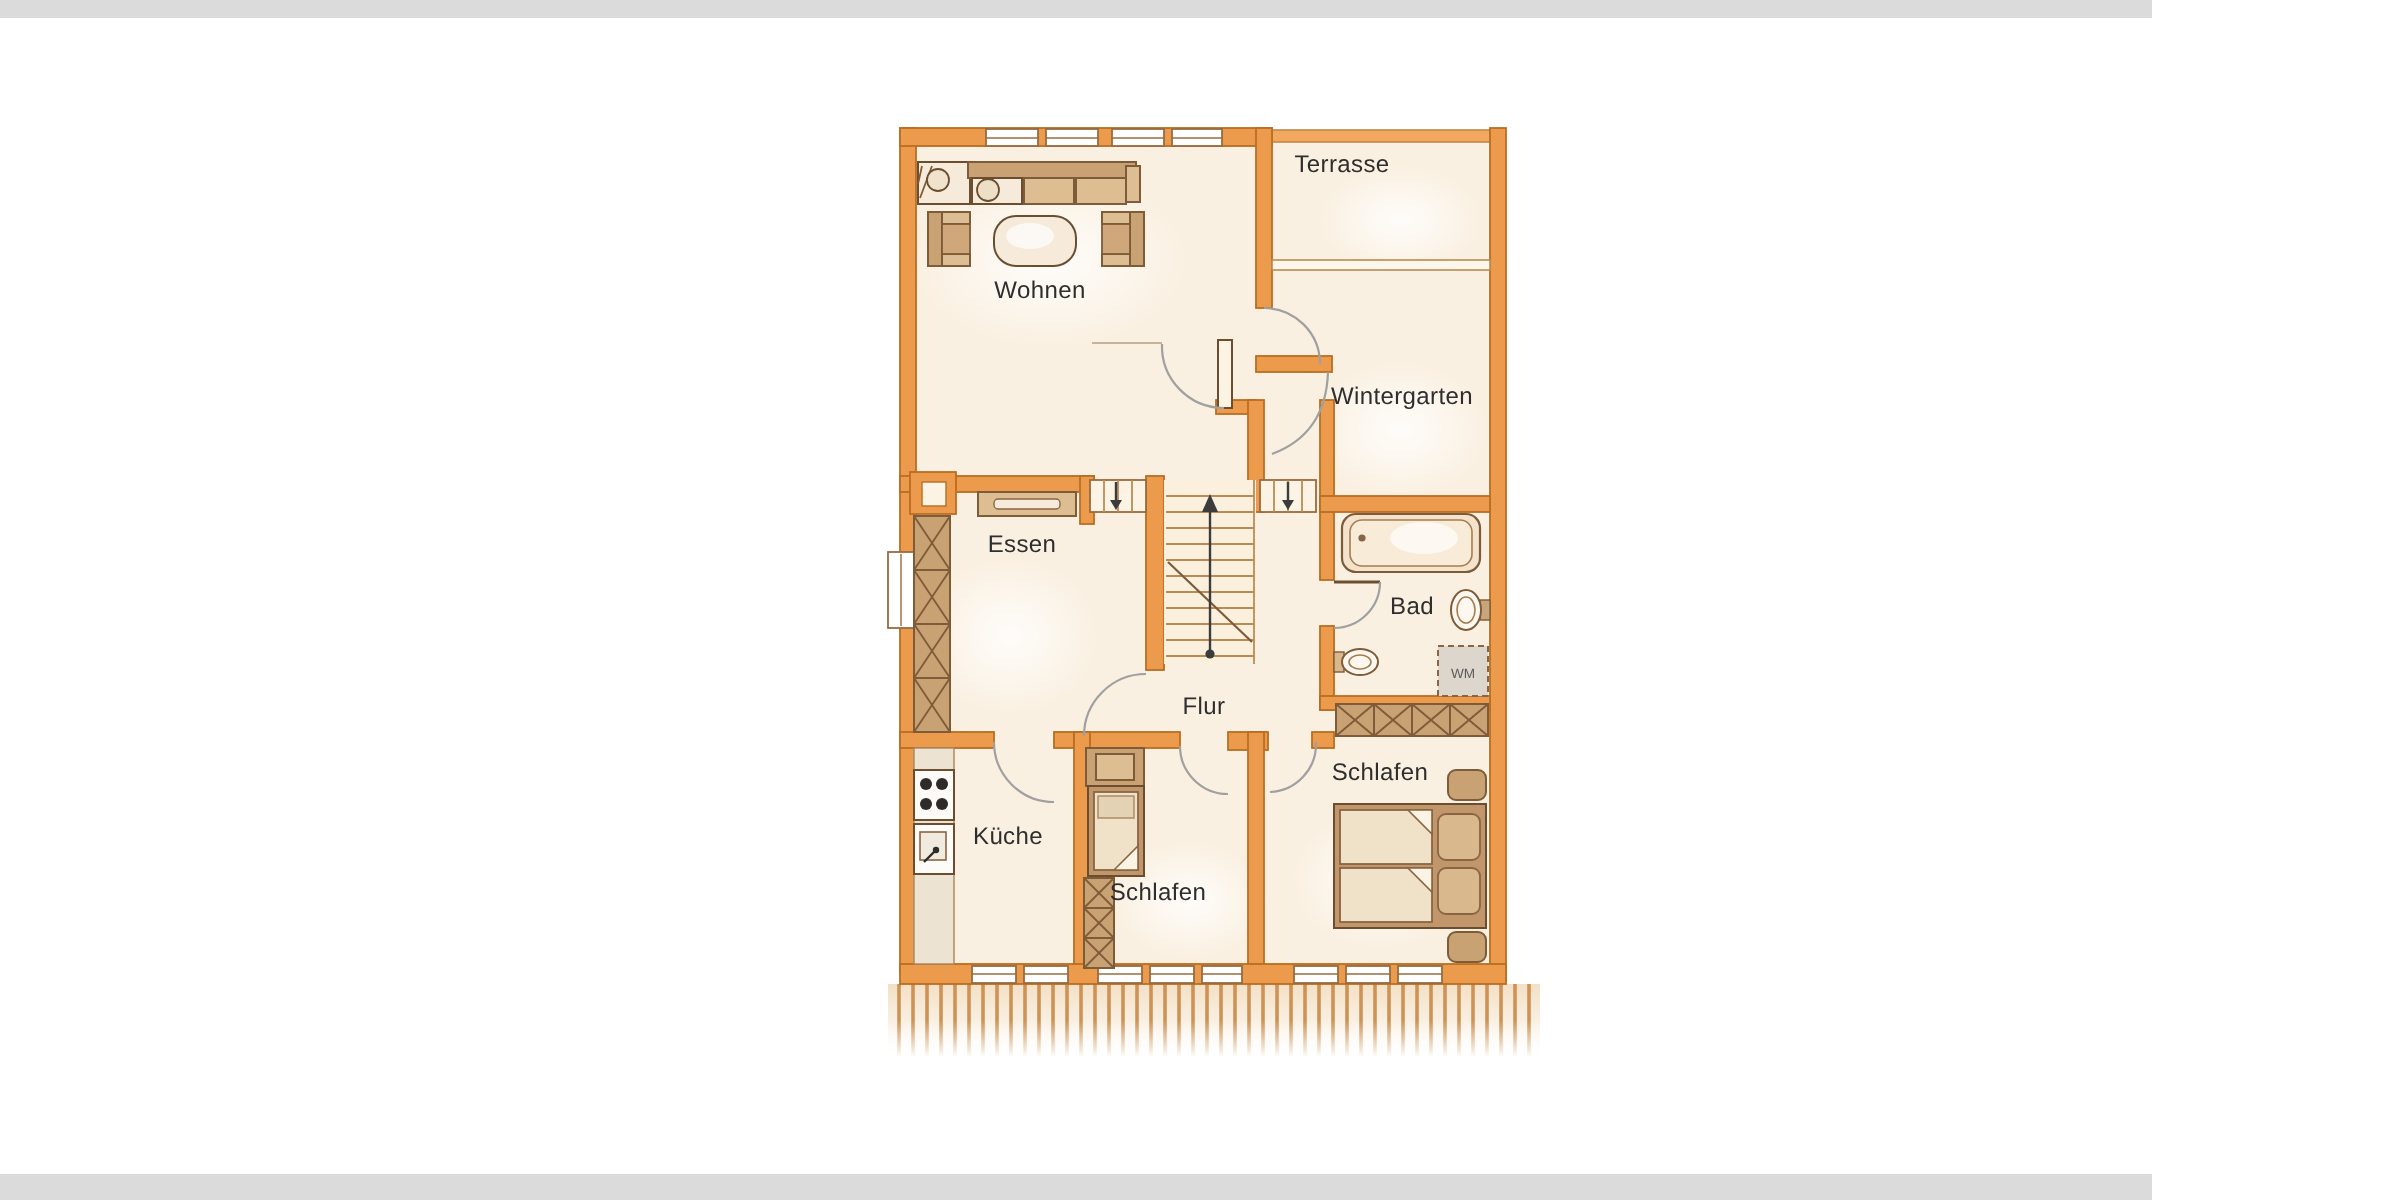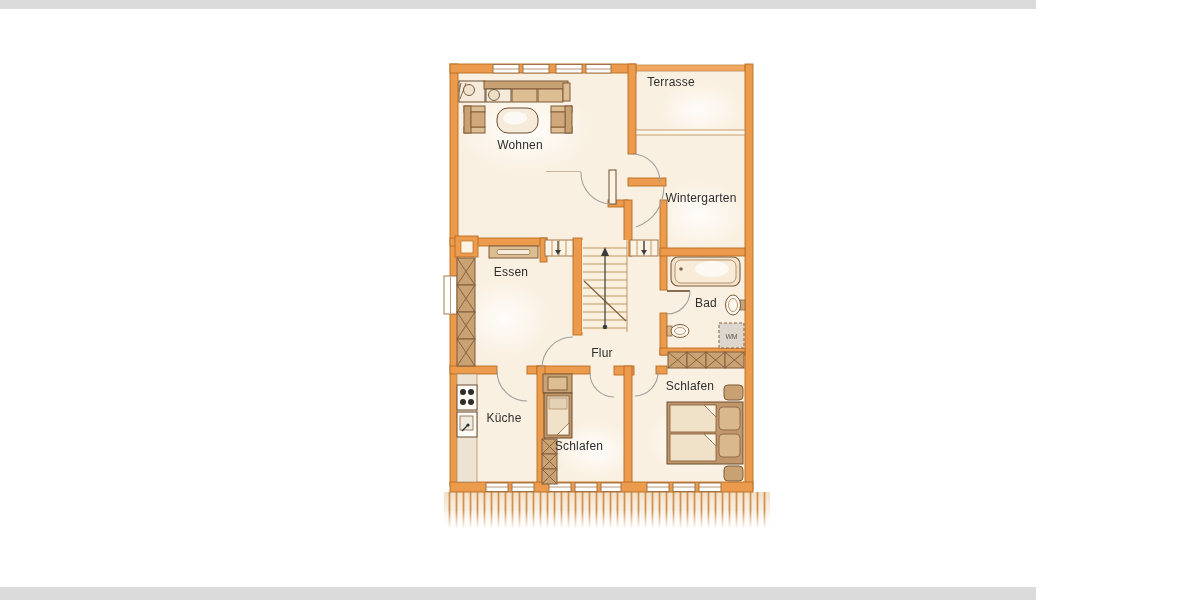--- a/index.html
+++ b/index.html
@@ -1,17 +1,17 @@
 <!DOCTYPE html>
 <html><head>
 <meta charset="utf-8">
 <style>
   html,body{margin:0;padding:0;background:#fff;}
   .page{position:relative;width:1036px;height:600px;background:#ffffff;overflow:hidden;
-        font-family:"Liberation Sans",sans-serif;}
+        font-family:"Liberation Sans",sans-serif;padding-left:40px;}
   svg{position:absolute;left:0;top:0;width:1200px;height:600px;display:block;}
   .wall{fill:#EC9A4C;stroke:#B96E23;stroke-width:0.9;}
   .wallthin{fill:#F2A95F;stroke:#C1884C;stroke-width:0.8;}
   .floor{fill:#FAF0E1;}
   .win{fill:#FFFFFF;stroke:#9A6B3F;stroke-width:0.9;}
   .winline{stroke:#9A6B3F;stroke-width:0.7;}
   .furn-l{fill:#DDBE93;stroke:#7E5B39;stroke-width:1;}
   .furn-d{fill:#C9A274;stroke:#7E5B39;stroke-width:1;}
   .furn-x{fill:#F6EBDA;stroke:#6B4E30;stroke-width:1;}
   .mattress{fill:#F0E1C9;stroke:#8A6543;stroke-width:0.9;}

